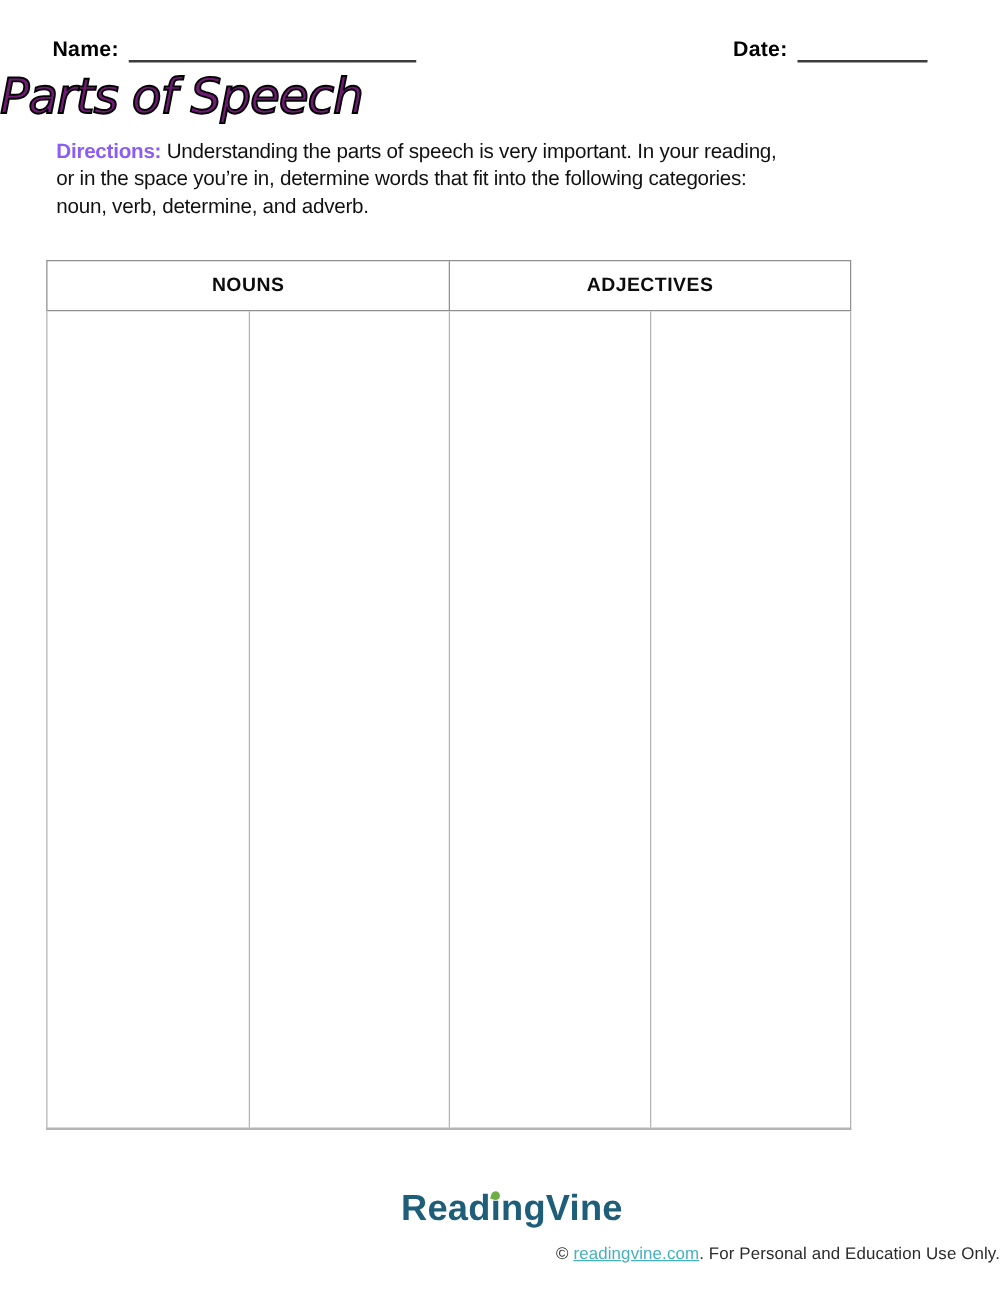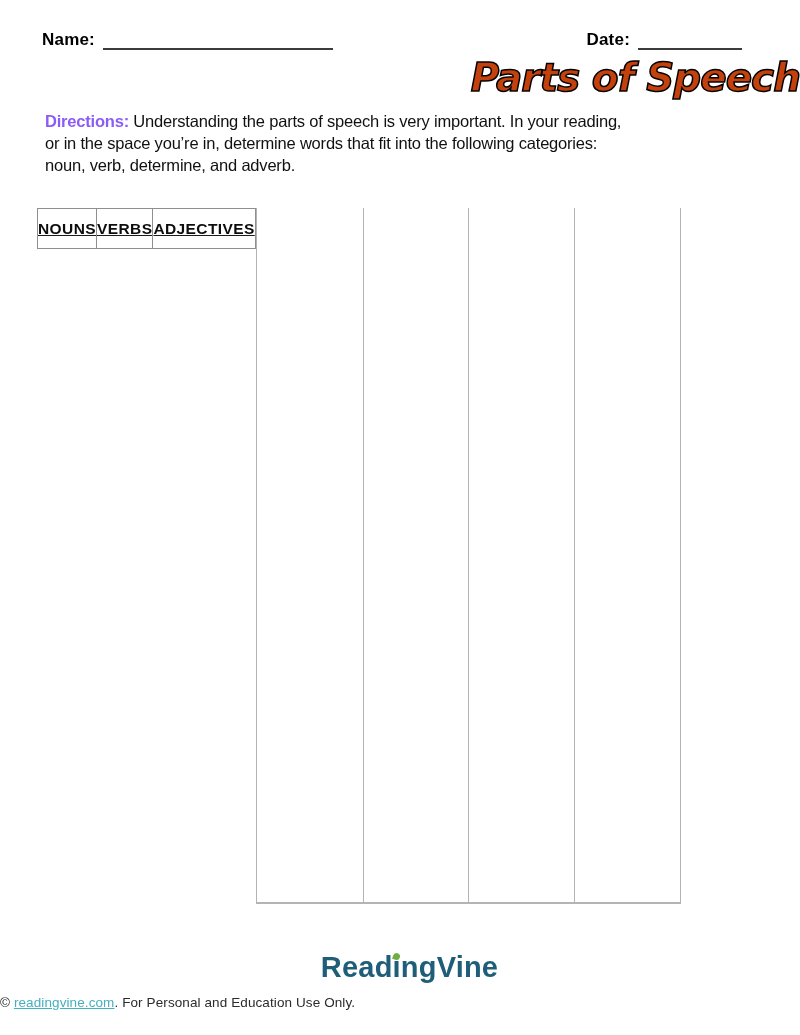--- a/index.html
+++ b/index.html
@@ -22,42 +22,42 @@
   }
   .field-group { display:flex; align-items:flex-end; }
   .field-label { font-weight:bold; font-size:17px; color:#000; letter-spacing:0.2px; }
   .write-line { border-bottom:2px solid #3c3c3c; height:20px; margin-left:8px; }
   .write-line.name { width:230px; }
   .write-line.date { width:104px; }
 
   
   .title {
     position:absolute; top:52px; left:0; width:100%;
-    text-align:right;
+    text-align:left;
     font-family:"DejaVu Sans", sans-serif;
-    font-style:italic; font-weight:bold;
+    font-style:italic; font-weight:normal;
     font-size:39px; line-height:52px;
-    color:#c2410c;
+    color:#701a75;
     -webkit-text-stroke:1.5px #000;
     letter-spacing:-1px;
   }
 
   
   .directions {
     position:absolute; top:110px; left:45px; width:705px;
     font-size:16.5px; line-height:22px; color:#111;
     letter-spacing:-0.2px;
   }
   .directions .bold { font-weight:bold; color:#8b5cf6; }
 
   
   .pos-table {
     position:absolute; top:208px; left:37px;
     width:644px; height:696px;
-    display:flex; text-decoration:underline;
+    display:flex; flex-direction:column;
   }
   .pos-header {
     display:flex; height:41px; flex:0 0 41px;
     border:1px solid #8f8f8f;
     background:#ffffff;
   }
   .pos-header .hcell {
     flex:1 1 25%;
     display:flex; align-items:center; justify-content:center;
     font-weight:bold; font-size:15.5px; letter-spacing:0.4px; color:#0d0d0d;
@@ -87,21 +87,21 @@
   .logo-i-wrap { position:relative; display:inline-block; }
   .leaf-dot {
     position:absolute; top:2px; left:0px;
     width:7px; height:7px;
     background:#6fae44;
     border-radius:60% 60% 60% 0;
     transform:rotate(18deg);
   }
   .copyright {
     position:absolute; top:995px; left:0; width:100%;
-    text-align:left;
+    text-align:right;
     font-size:13.5px; color:#2b2b2b; letter-spacing:0.1px;
   }
   .copyright a {
     color:#45b0c0; text-decoration:underline; cursor:pointer;
   }
 </style>
 </head>
 <body>
 
 <div class="page">
@@ -121,21 +121,20 @@
 
   <div class="directions">
     <div><span class="bold">Directions:</span><span> Understanding the parts of speech is very important. In your reading,</span></div>
     <div>or in the space you’re in, determine words that fit into the following categories:</div>
     <div>noun, verb, determine, and adverb.</div>
   </div>
 
   <div class="pos-table">
     <div class="pos-header">
       <div class="hcell">NOUNS</div>
-      <div class="hcell">VERBS</div>
       <div class="hcell">ADJECTIVES</div>
     </div>
     <div class="pos-body">
       <div class="bcell"></div>
       <div class="bcell"></div>
       <div class="bcell"></div>
       <div class="bcell"></div>
     </div>
   </div>
 

